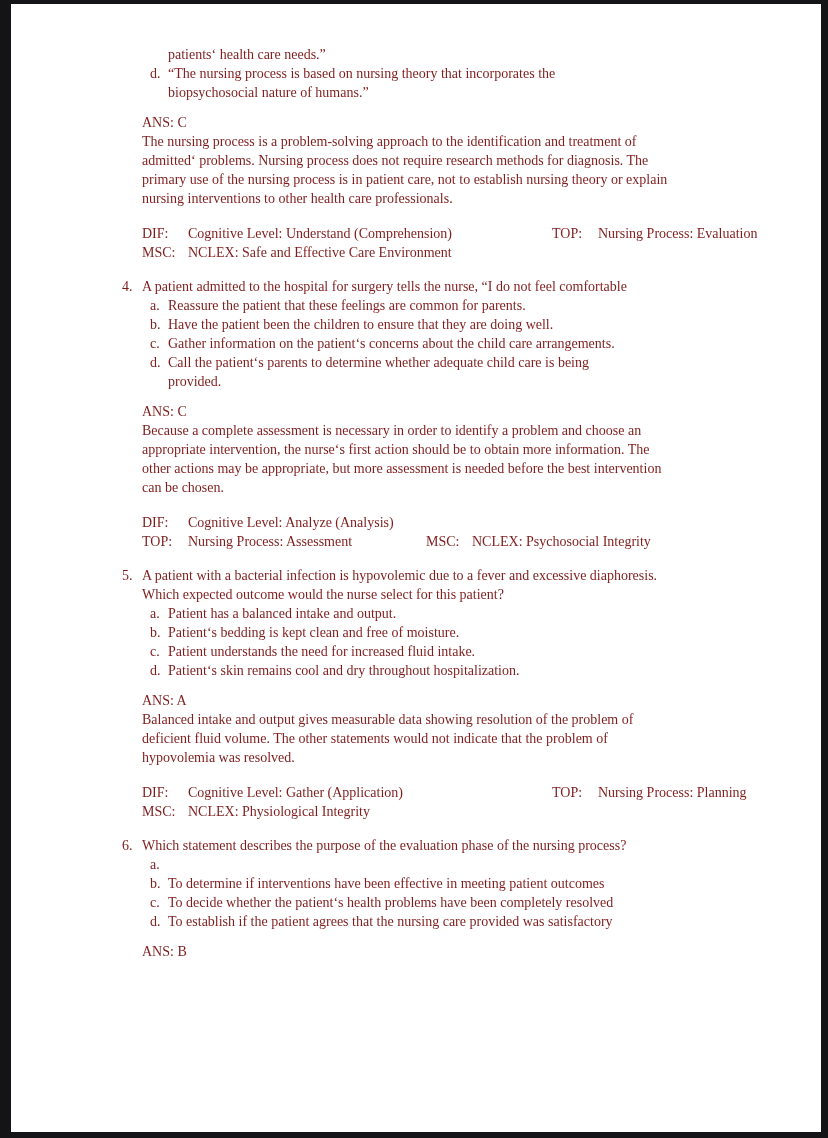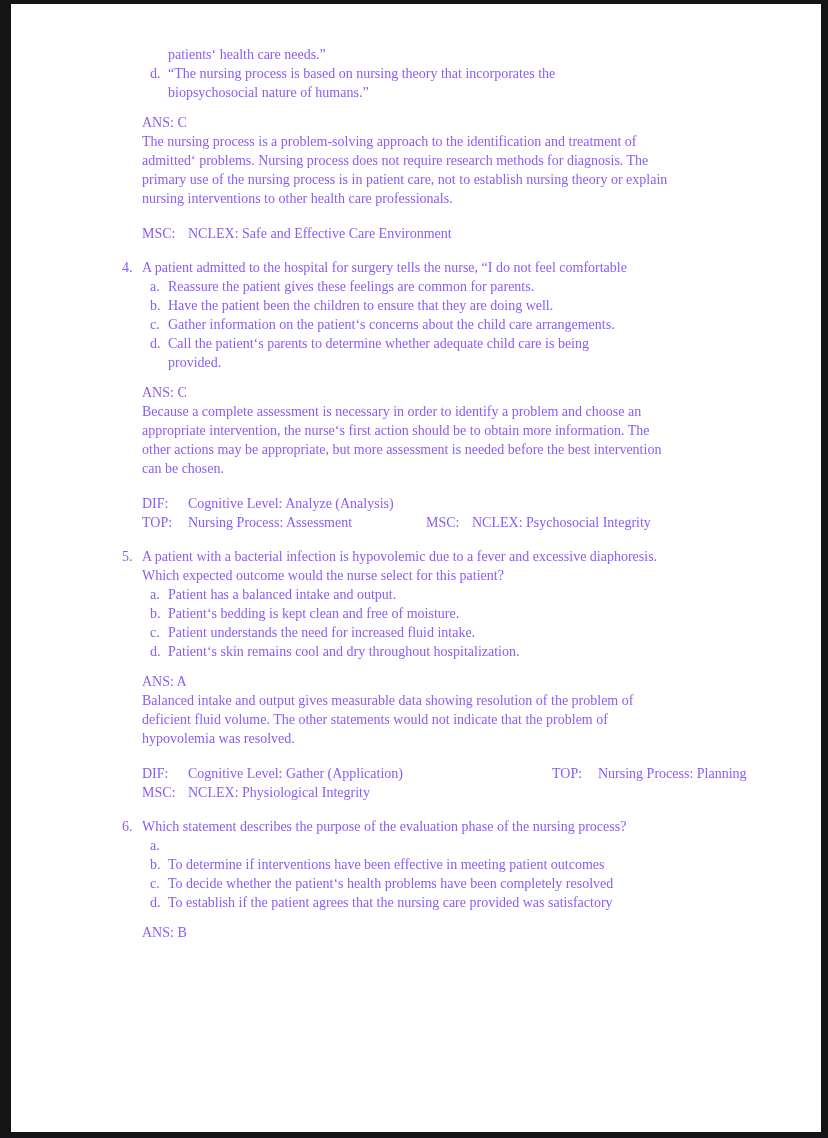--- a/index.html
+++ b/index.html
@@ -9,21 +9,21 @@
     background: #141416;
     position: relative;
     font-family: "Liberation Serif", "DejaVu Serif", serif;
     overflow: hidden;
   }
   .paper {
     position: absolute;
     left: 11px; top: 4px;
     width: 810px; height: 1128px;
     background: #ffffff;
-    color: #8b5cf6;
+    color: #7f1d1d;
   }
   .content {
     position: absolute;
     left: 131px; top: 41px;
     width: 660px;
     font-size: 14px;
     line-height: 19px;
   }
   .line, .opt-text div, .rationale div { white-space: nowrap; }
   .hang { margin-left: 26px; }
@@ -62,31 +62,35 @@
       <div class="rationale">
           <div>The nursing process is a problem-solving approach to the identification and treatment of</div>
           <div>admitted‘ problems. Nursing process does not require research methods for diagnosis. The</div>
           <div>primary use of the nursing process is in patient care, not to establish nursing theory or explain</div>
           <div>nursing interventions to other health care professionals.</div>
         </div>
     </div>
 
     <div class="meta-block">
       <div class="meta-row">
+        <span><span class="meta-label">DIF:</span><span>Cognitive Level: Understand (Comprehension)</span></span>
+        <span class="meta-right"><span class="meta-label">TOP:</span><span>Nursing Process: Evaluation</span></span>
+      </div>
+      <div class="meta-row">
         <span><span class="meta-label">MSC:</span><span>NCLEX: Safe and Effective Care Environment</span></span>
       </div>
     </div>
 
     <div class="question">
       <div class="qnum">4.</div>
       <div class="line">A patient admitted to the hospital for surgery tells the nurse, “I do not feel comfortable</div>
       <div class="opt-row">
         <div class="opt-letter">a.</div>
         <div class="opt-text">
-            <div>Reassure the patient gives these feelings are common for parents.</div>
+            <div>Reassure the patient that these feelings are common for parents.</div>
           </div>
       </div>
       <div class="opt-row">
         <div class="opt-letter">b.</div>
         <div class="opt-text">
             <div>Have the patient been the children to ensure that they are doing well.</div>
           </div>
       </div>
       <div class="opt-row">
         <div class="opt-letter">c.</div>

